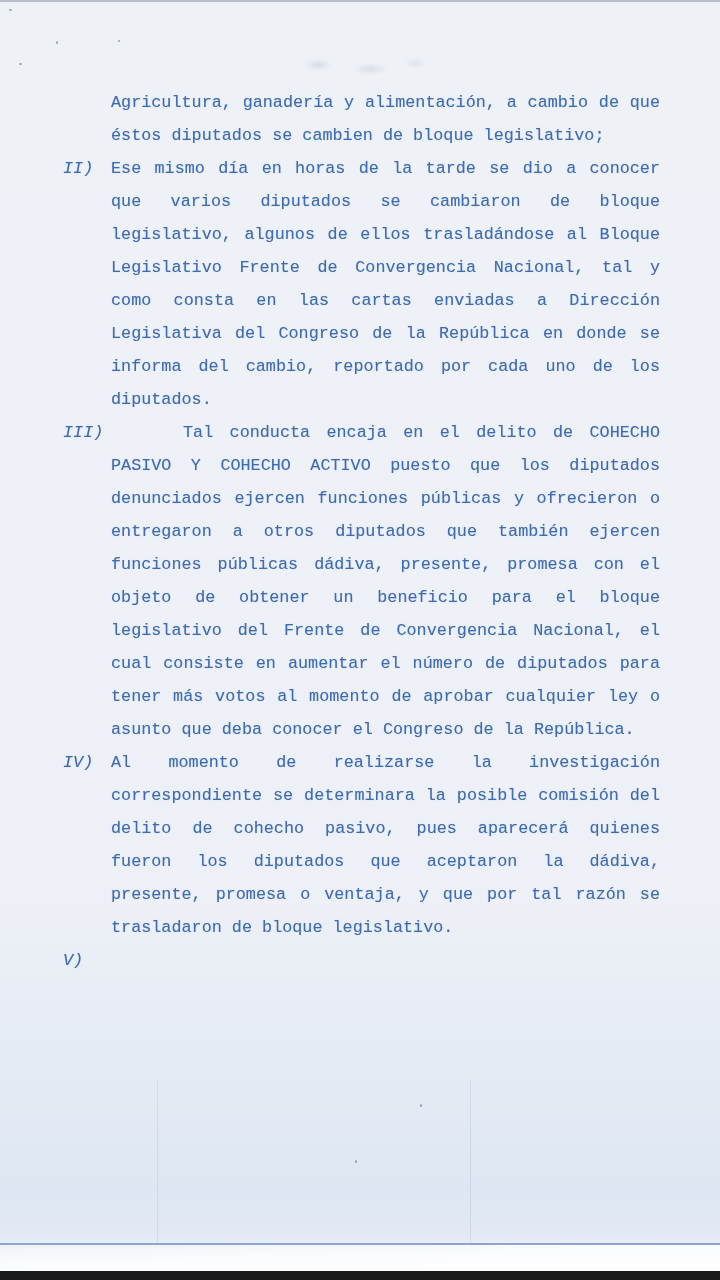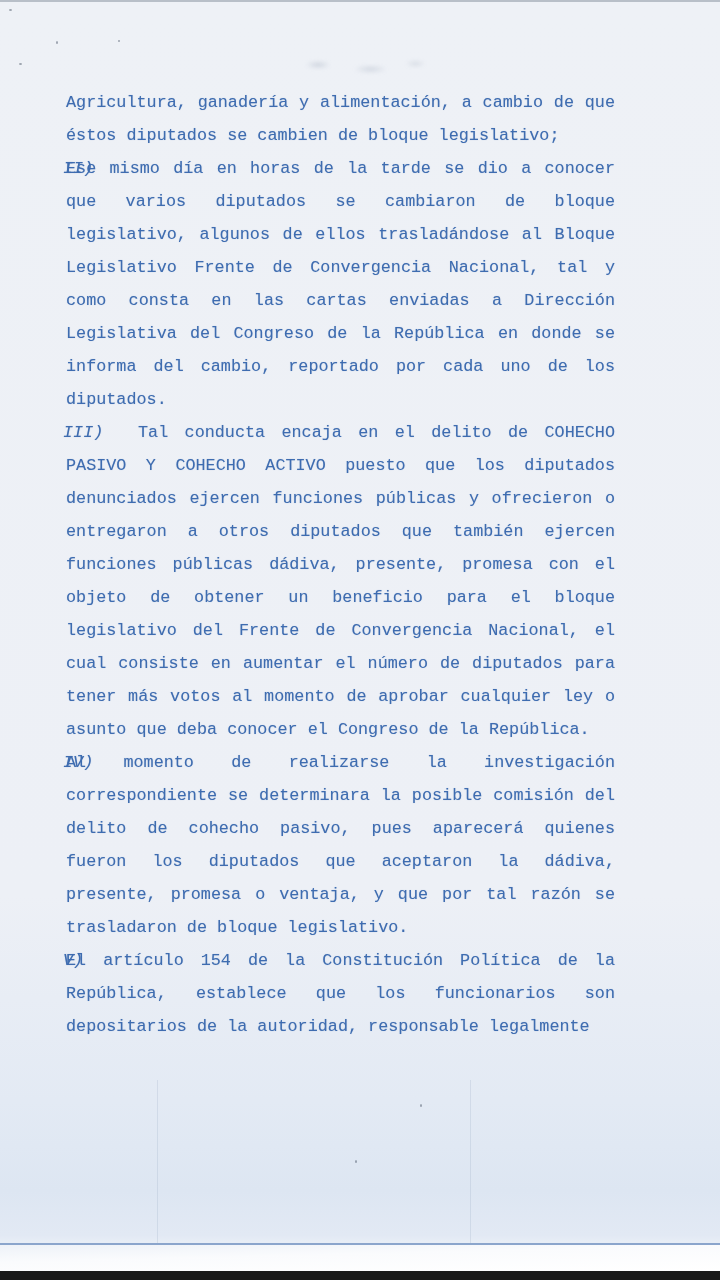--- a/index.html
+++ b/index.html
@@ -39,21 +39,21 @@
     text-shadow: 0 0 1px rgba(62,108,176,0.35);
   }
   .item { position: relative; }
   .item .numeral {
     position: absolute; left: 63px; top: 0;
     white-space: pre;
     font-style: italic;
   }
   .item .text {
     display: block;
-    margin-left: 66px;
+    margin-left: 111px;
     width: 549px;
     text-align: justify;
   }
   .item.indent-first .text { text-indent: 72px; }
   
   .bottom-rule {
     position: absolute; left: 0; top: 1243px; width: 720px; height: 2px;
     background: rgba(122,152,196,0.85);
   }
   .bottom-strip {
@@ -101,21 +101,20 @@
       <span class="text">Tal conducta encaja en el delito de COHECHO PASIVO Y COHECHO ACTIVO puesto que los diputados denunciados ejercen funciones públicas y ofrecieron o entregaron a otros diputados que también ejercen funciones públicas dádiva, presente, promesa con el objeto de obtener un beneficio para el bloque legislativo del Frente de Convergencia Nacional, el cual consiste en aumentar el número de diputados para tener más votos al momento de aprobar cualquier ley o asunto que deba conocer el Congreso de la República.</span>
     </div>
 
     <div class="item">
       <span class="numeral">IV)</span>
       <span class="text">Al momento de realizarse la investigación correspondiente se determinara la posible comisión del delito de cohecho pasivo, pues aparecerá quienes fueron los diputados que aceptaron la dádiva, presente, promesa o ventaja, y que por tal razón se trasladaron de bloque legislativo.</span>
     </div>
 
     <div class="item">
       <span class="numeral">V)</span>
-      <span class="text">El artículo 154 de la Constitución Política de la República, establece que los funcionarios son depositarios de la autoridad, responsable legalmente</span>
     </div>
 
   </div>
 
   <div class="streak" style="left:157px;"></div>
   <div class="streak" style="left:470px;"></div>
 
   <div class="bottom-rule"></div>
   <div class="bottom-strip"></div>
   <div class="footer-bar"></div>

